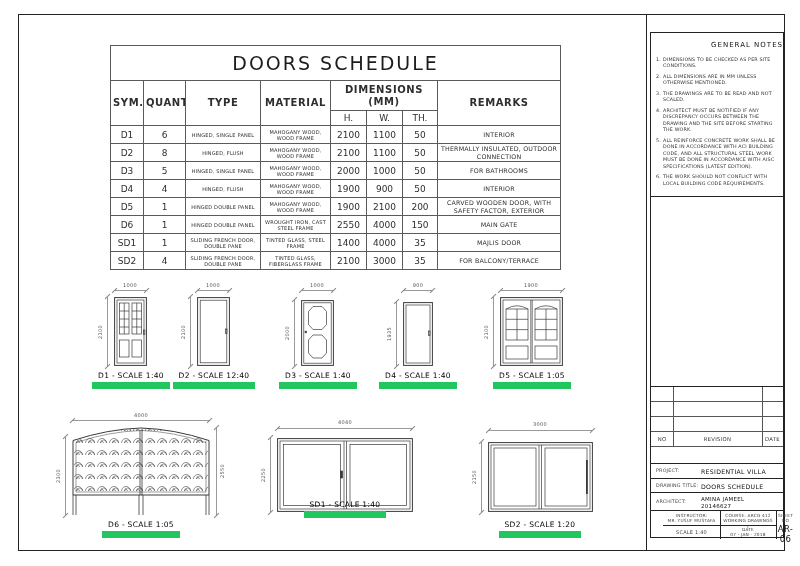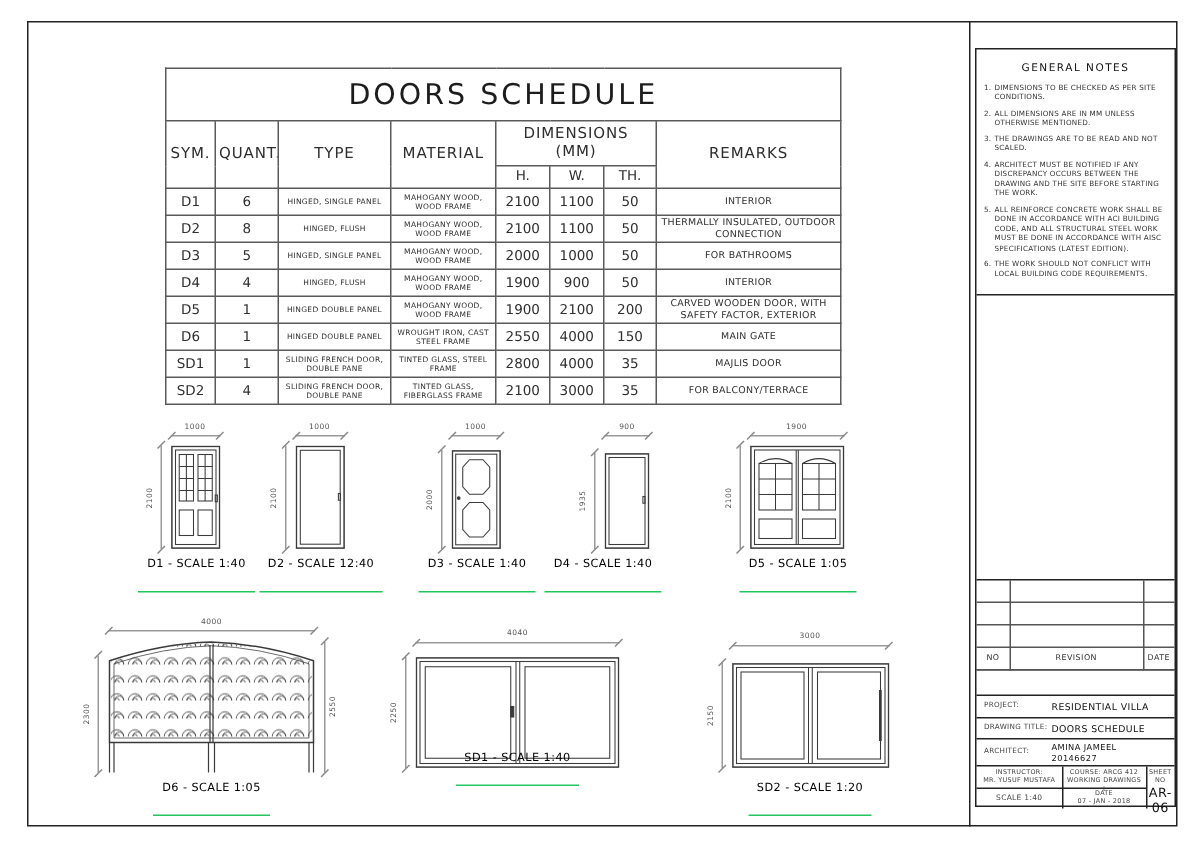--- a/index.html
+++ b/index.html
@@ -6,61 +6,61 @@
     font-family:"DejaVu Sans",sans-serif;color:#2e2e2e;}
   *{box-sizing:border-box;}
   .abs{position:absolute;}
   
   .sheet-border{position:absolute;left:18px;top:14px;width:767px;height:537px;border:1.5px solid #222;}
   .panel-sep{position:absolute;left:646px;top:14px;width:1px;height:537px;background:#222;}
   
   table.sched{position:absolute;left:110px;top:45px;width:450px;border-collapse:collapse;table-layout:fixed;}
   table.sched td{border:1px solid #5a5a5a;text-align:center;vertical-align:middle;padding:0 2px;overflow:hidden;}
   .title-row td{height:35px;font-size:19px;letter-spacing:2px;color:#1c1c1c;}
-  .head-row td{height:30px;font-size:10px;letter-spacing:.6px;white-space:pre-line;line-height:1.15;}
+  .head-row td{height:30px;font-size:10px;letter-spacing:.6px;white-space:pre-line;line-height:1.15;font-weight:bold;}
   .sub-row td{height:15px;font-size:9px;}
   .data-row td{height:18px;}
   .c-sym{font-size:9px;}
   .c-num{font-size:9px;}
   .c-small{font-size:5px;line-height:1.2;letter-spacing:.2px;}
   .c-rem{font-size:6.3px;line-height:1.15;letter-spacing:.2px;}
   
   .dimh{position:absolute;height:0;border-top:1px solid #999;}
   .dimh::before,.dimh::after{content:"";position:absolute;width:7px;height:1px;background:#888;transform:rotate(-45deg);top:-1px;}
   .dimh::before{left:-3px}.dimh::after{right:-3px}
   .dimv{position:absolute;width:0;border-left:1px solid #999;}
   .dimv::before,.dimv::after{content:"";position:absolute;width:7px;height:1px;background:#888;transform:rotate(-45deg);left:-4px;}
   .dimv::before{top:-1px}.dimv::after{bottom:-1px}
   .dimtxt{position:absolute;font-size:5px;color:#555;letter-spacing:.3px;text-align:center;width:40px;}
   .dimtxt.v{transform:rotate(-90deg);height:8px;line-height:8px;}
   
   .elevlabel{position:absolute;width:90px;text-align:center;font-size:7.5px;color:#000;letter-spacing:.3px;}
-  .elevlabel span{border-bottom:1px solid #22c55e;padding:0 6px 14px;}
+  .elevlabel span{border-bottom:7px solid #22c55e;padding:0 6px 2px;}
   .door{position:absolute;}
   .door svg{display:block;}
   
   .rpanel{position:absolute;left:650px;top:32px;width:134px;height:506px;border:1px solid #222;background:#fff;}
   .notes{position:absolute;left:0;top:0;width:132px;height:164px;border-bottom:1px solid #222;}
-  .notes-title{position:absolute;top:8px;left:0;width:100%;text-align:center;font-size:7px;letter-spacing:1px;color:#111;}
+  .notes-title{position:absolute;top:8px;left:0;width:100%;text-align:right;font-size:7px;letter-spacing:1px;color:#111;}
   .notes-list{position:absolute;top:24px;left:5px;right:4px;}
   .note{display:flex;margin-bottom:4px;font-size:4.8px;line-height:1.35;color:#333;letter-spacing:.15px;}
   .nnum{flex:0 0 7px;}
   .ntext{flex:1;}
   .emptybox{position:absolute;left:0;top:164px;width:132px;height:190px;border-bottom:1px solid #222;}
   .rev{position:absolute;left:0;top:354px;width:132px;height:60px;border-bottom:1px solid #222;}
   .rev-row{height:15px;border-bottom:1px solid #555;position:relative;}
   .rev-row:last-child{border-bottom:none;}
   .rev-v1{position:absolute;left:22px;top:0;width:1px;height:60px;background:#555;}
   .rev-v2{position:absolute;left:111px;top:0;width:1px;height:60px;background:#555;}
   .rev-h{position:absolute;font-size:5.3px;color:#333;top:4px;text-align:center;letter-spacing:.3px;}
   .blankstrip{position:absolute;left:0;top:414px;width:132px;height:17px;border-bottom:1px solid #222;}
   .tbrow{position:absolute;left:0;width:132px;border-bottom:1px solid #222;}
   .tb-label{position:absolute;left:5px;top:4px;font-size:4.8px;color:#444;letter-spacing:.2px;}
   .tb-value{position:absolute;left:50px;font-size:6.2px;color:#111;letter-spacing:.3px;}
-  .tb-bottom{position:absolute;left:0;top:478px;width:132px;height:28px;}
+  .tb-bottom{position:absolute;left:12px;top:478px;width:132px;height:28px;}
   .tbb-v1{position:absolute;left:57px;top:0;width:1px;height:28px;background:#222;}
   .tbb-v2{position:absolute;left:113px;top:0;width:1px;height:28px;background:#222;}
   .tbb-h{position:absolute;left:0;top:14px;width:113px;height:1px;background:#222;}
   .tiny{font-size:4.3px;color:#444;letter-spacing:.2px;line-height:1.25;text-align:center;}
   .sheetno{font-size:8.5px;color:#111;letter-spacing:.3px;text-align:center;}
 </style>
 </head>
 <body>
 
 <div class="sheet-border"></div>
@@ -153,21 +153,21 @@
     <td class="c-num">2550</td>
     <td class="c-num">4000</td>
     <td class="c-num">150</td>
     <td class="c-rem">MAIN GATE</td>
   </tr>
   <tr class="data-row">
     <td class="c-sym">SD1</td>
     <td class="c-num">1</td>
     <td class="c-small">SLIDING FRENCH DOOR, DOUBLE PANE</td>
     <td class="c-small">TINTED GLASS, STEEL FRAME</td>
-    <td class="c-num">2800</td>
+    <td class="c-num">1400</td>
     <td class="c-num">4000</td>
     <td class="c-num">35</td>
     <td class="c-rem">MAJLIS DOOR</td>
   </tr>
   <tr class="data-row">
     <td class="c-sym">SD2</td>
     <td class="c-num">4</td>
     <td class="c-small">SLIDING FRENCH DOOR, DOUBLE PANE</td>
     <td class="c-small">TINTED GLASS, FIBERGLASS FRAME</td>
     <td class="c-num">2100</td>
@@ -228,21 +228,21 @@
 <div class="dimtxt" style="left:398px;top:282px">900</div>
 <div class="dimv" style="left:396px;top:302px;height:64px"></div>
 <div class="dimtxt v" style="left:369px;top:330px">1935</div>
 <div class="door" style="left:403px;top:302px">
   <svg width="30" height="64" viewBox="0 0 30 64" fill="none" stroke="#3a3a3a" stroke-width="0.7">
     <rect x="0.6" y="0.6" width="28.8" height="62.8" stroke-width="1"></rect>
     <rect x="3" y="3" width="24" height="58"></rect>
     <rect x="25.6" y="29" width="1.4" height="4.5"></rect>
   </svg>
 </div>
-<div class="elevlabel" style="left:357px;top:371px"><span>D4 - SCALE 1:40</span></div>
+<div class="elevlabel" style="left:373px;top:371px"><span>D4 - SCALE 1:40</span></div>
 
 <div class="dimh" style="left:500px;top:290px;width:63px"></div>
 <div class="dimtxt" style="left:511px;top:282px">1900</div>
 <div class="dimv" style="left:493px;top:297px;height:69px"></div>
 <div class="dimtxt v" style="left:466px;top:328px">2100</div>
 <div class="door" style="left:500px;top:297px">
   <svg width="63" height="69" viewBox="0 0 63 69" fill="none" stroke="#3a3a3a" stroke-width="0.7">
     <rect x="0.6" y="0.6" width="61.8" height="67.8" stroke-width="1"></rect>
     <rect x="3" y="3" width="57" height="63"></rect>
     <path d="M30.8,3V66 M32.2,3V66"></path>

